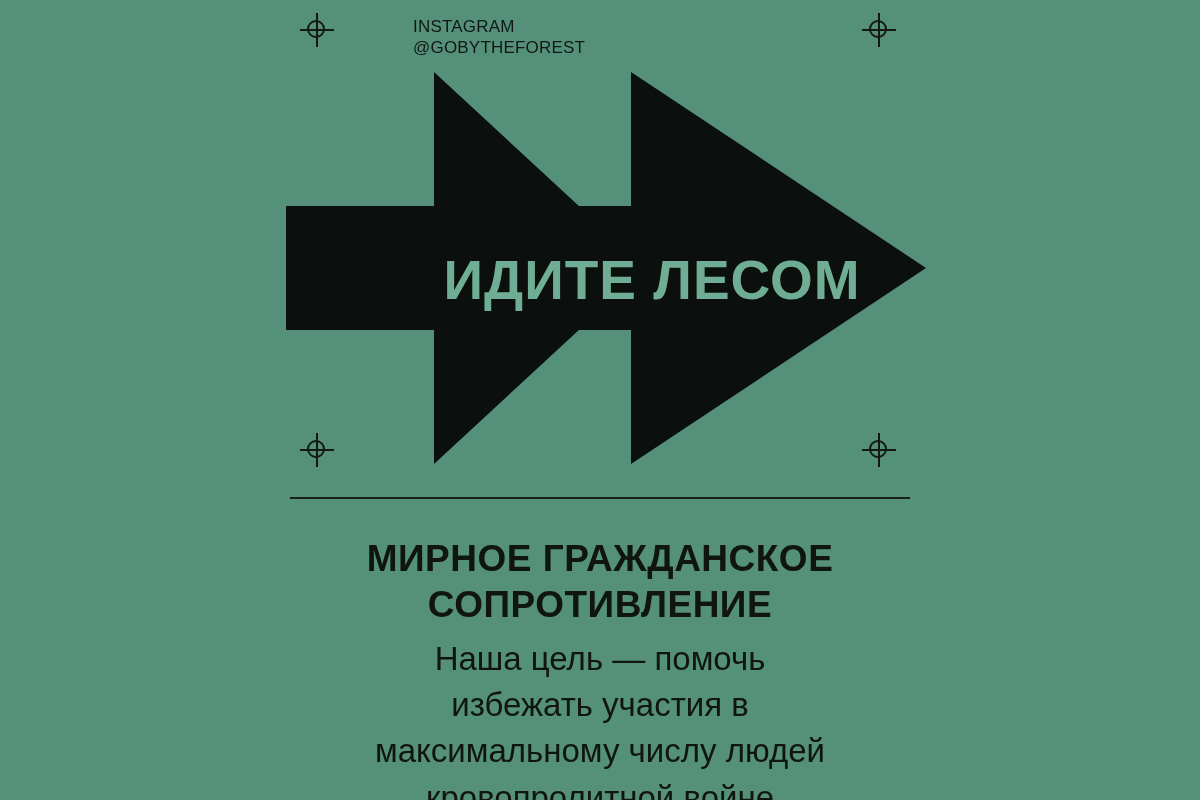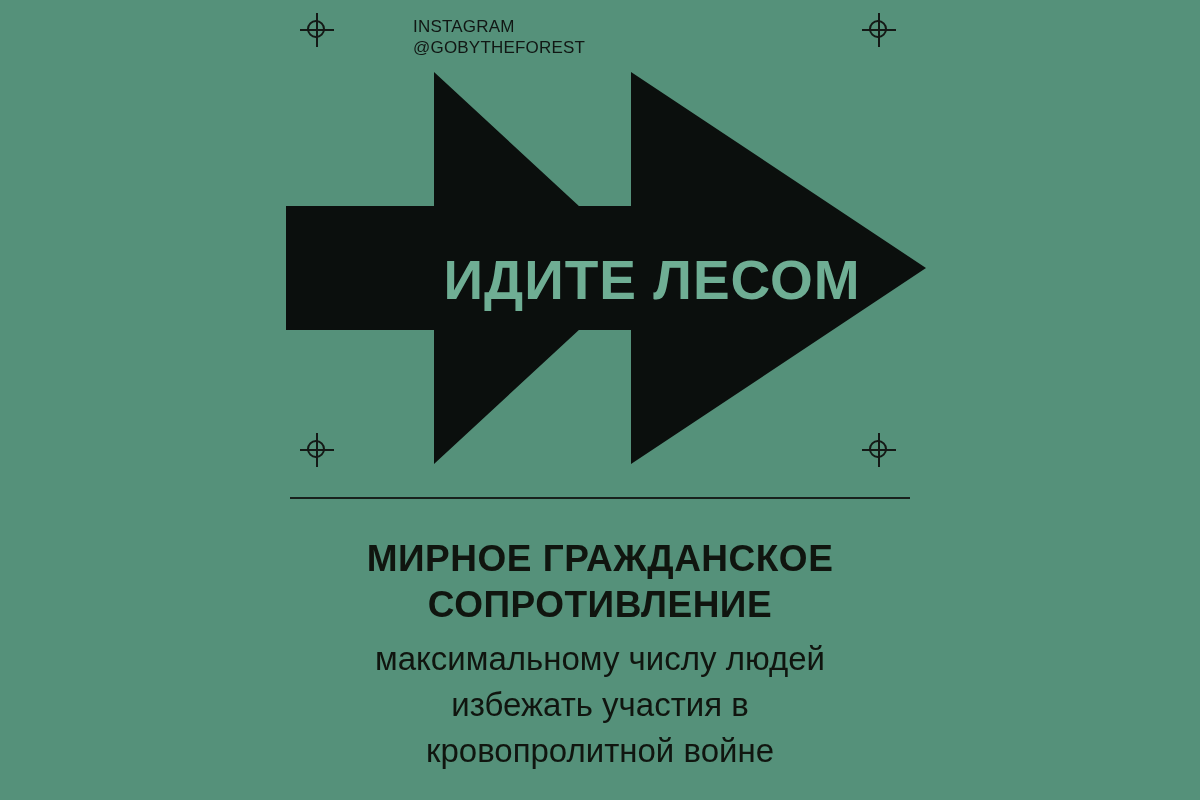--- a/index.html
+++ b/index.html
@@ -187,18 +187,19 @@
   </div>
 
   <div class="divider"></div>
 
   <div class="headline">
     <span class="line">МИРНОЕ ГРАЖДАНСКОЕ</span>
     <span class="line">СОПРОТИВЛЕНИЕ</span>
   </div>
 
   <div class="body-text">
+    <span class="line">Наша цель — помочь</span>
+    <span class="line">избежать участия в</span>
     <span class="line">максимальному числу людей</span>
-    <span class="line">избежать участия в</span>
     <span class="line">кровопролитной войне</span>
   </div>
 
 </div>
 
 </body></html>

